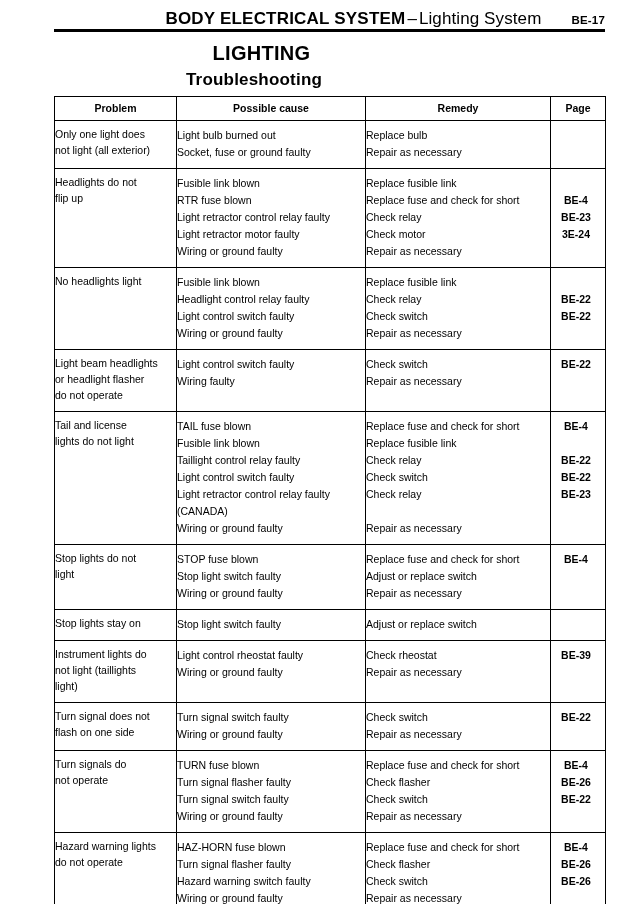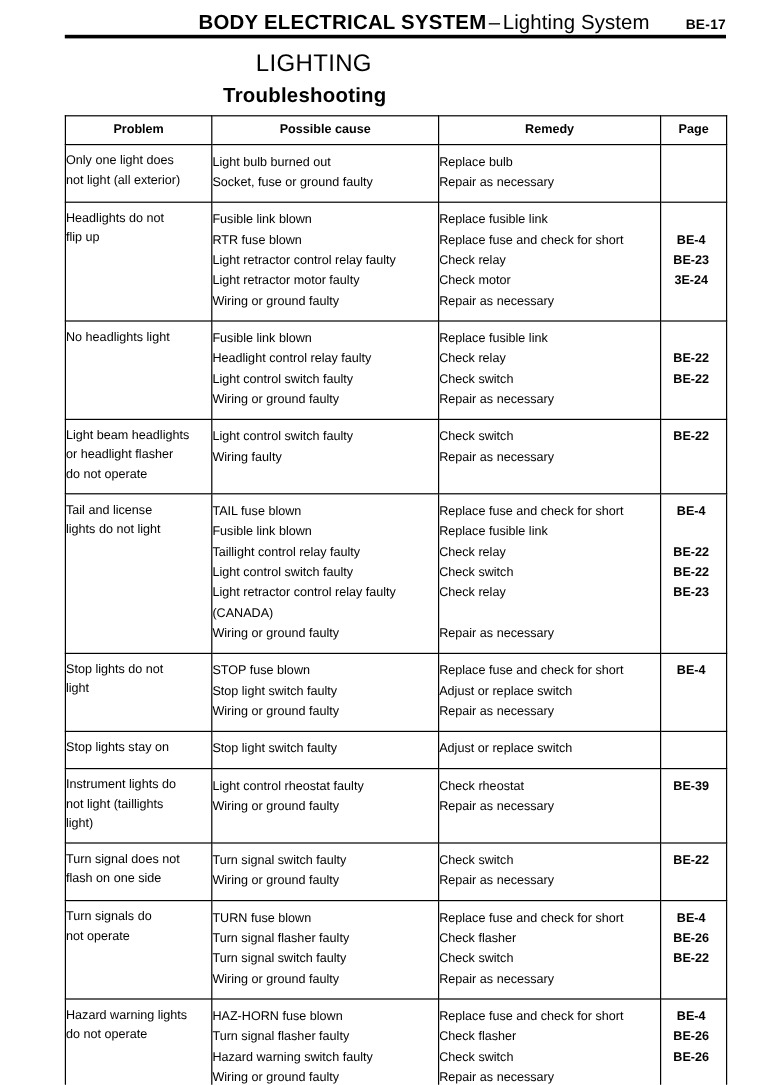--- a/index.html
+++ b/index.html
@@ -65,21 +65,21 @@
   }
 
   
   .doc-title {
     position: absolute;
     top: 42px;
     left: 0;
     width: 523px;
     text-align: center;
     font-size: 20px;
-    font-weight: normal;
+    font-weight: bold;
     letter-spacing: 0.3px;
   }
   .doc-subtitle {
     position: absolute;
     top: 70px;
     left: 0;
     width: 508px;
     text-align: center;
     font-size: 17px;
     font-weight: bold;

